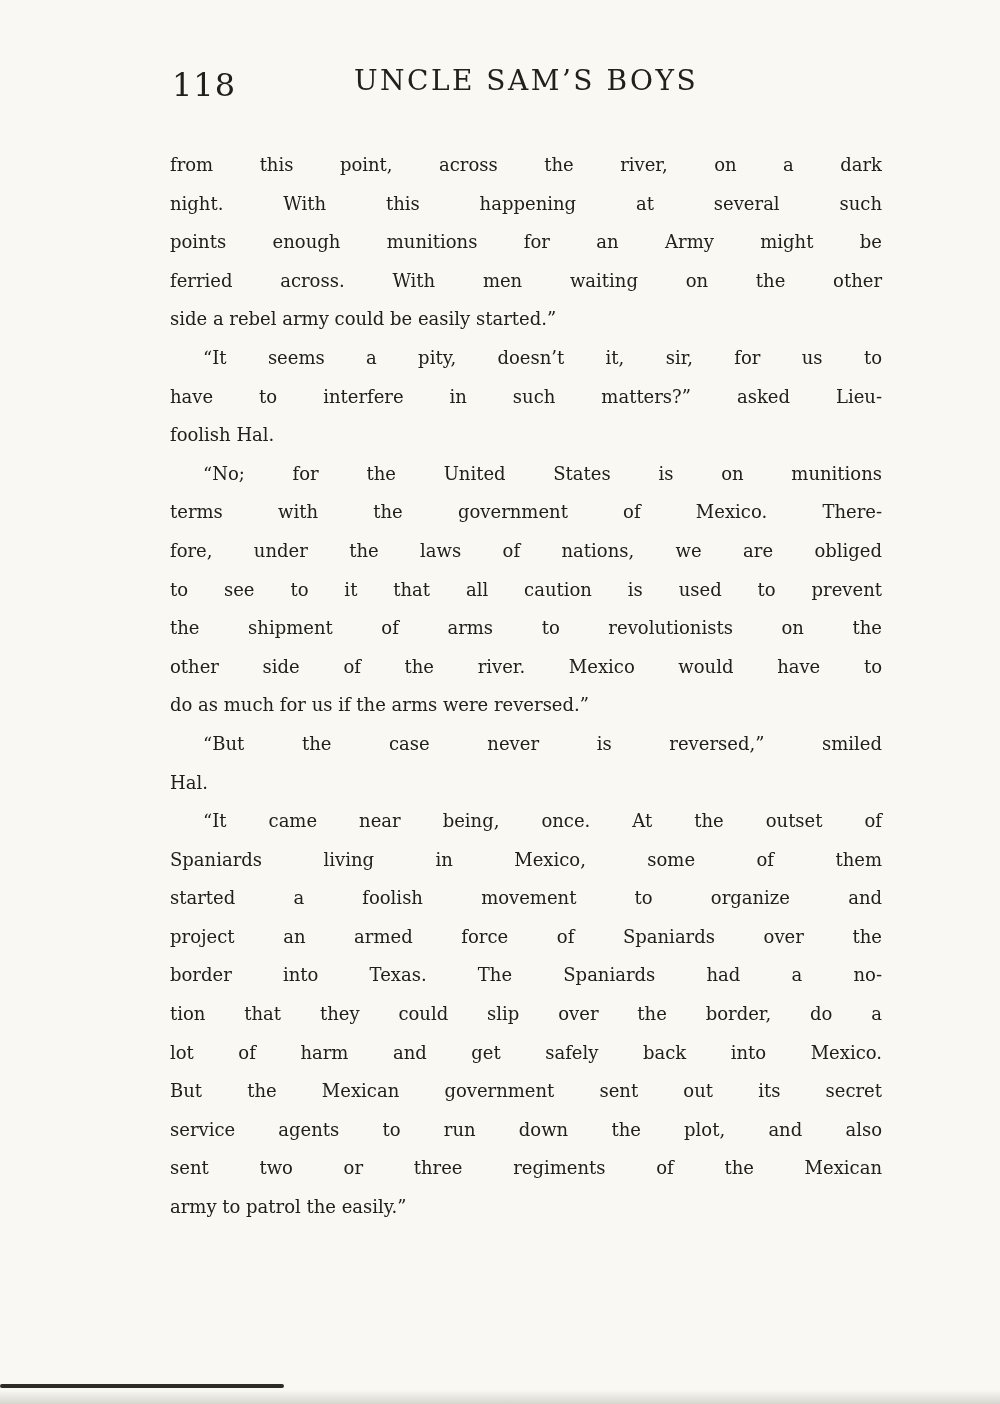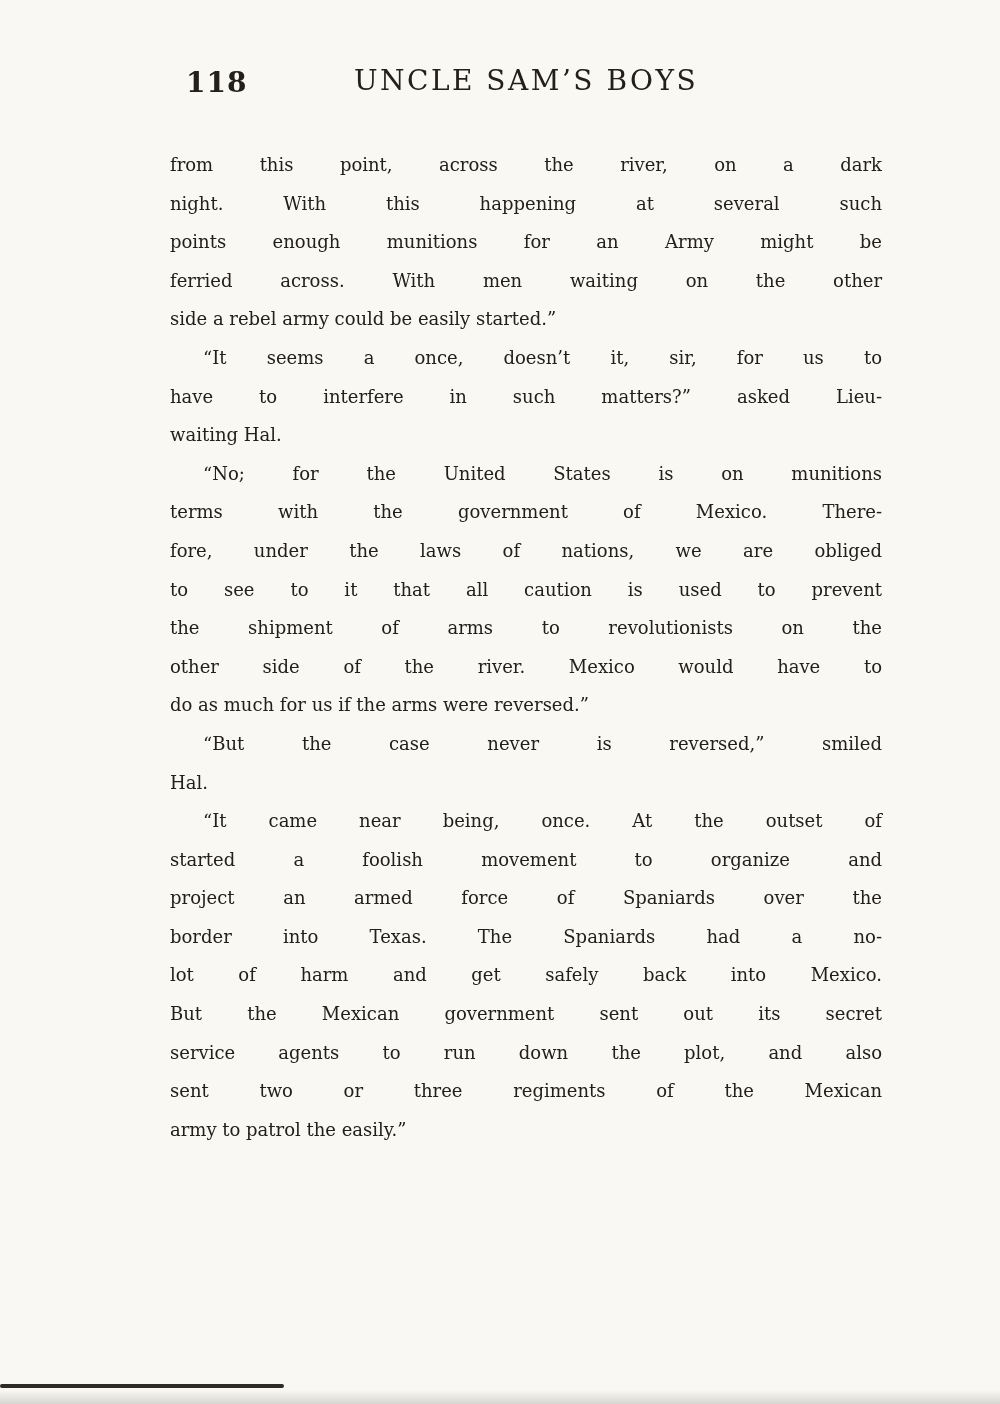--- a/index.html
+++ b/index.html
@@ -16,25 +16,24 @@
   }
   .running-header {
     position: absolute;
     top: 64px;
     left: 170px;
     width: 712px;
     height: 40px;
   }
   .page-num {
     position: absolute;
-    left: 16px;
+    left: 2px;
     top: 2px;
-    font-size: 28px;
+    font-size: 32px;
     letter-spacing: 1px;
-    font-weight: bold;
   }
   .running-title {
     display: block;
     text-align: center;
     font-size: 28px;
     letter-spacing: 2.5px;
     white-space: nowrap;
   }
   .page-body {
     position: absolute;
@@ -78,36 +77,38 @@
     <span class="page-num">118</span>
     <span class="running-title">UNCLE SAM’S BOYS</span>
   </div>
 
   <div class="page-body" id="page-body">
       <div class="text-line">from this point, across the river, on a dark</div>
       <div class="text-line">night. With this happening at several such</div>
       <div class="text-line">points enough munitions for an Army might be</div>
       <div class="text-line">ferried across. With men waiting on the other</div>
       <div class="text-line last">side a rebel army could be easily started.”</div>
-      <div class="text-line indent">“It seems a once, doesn’t it, sir, for us to</div>
+      <div class="text-line indent">“It seems a pity, doesn’t it, sir, for us to</div>
       <div class="text-line">have to interfere in such matters?” asked Lieu-</div>
-      <div class="text-line last">waiting Hal.</div>
+      <div class="text-line last">foolish Hal.</div>
       <div class="text-line indent">“No; for the United States is on munitions</div>
       <div class="text-line">terms with the government of Mexico. There-</div>
       <div class="text-line">fore, under the laws of nations, we are obliged</div>
       <div class="text-line">to see to it that all caution is used to prevent</div>
       <div class="text-line">the shipment of arms to revolutionists on the</div>
       <div class="text-line">other side of the river. Mexico would have to</div>
       <div class="text-line last">do as much for us if the arms were reversed.”</div>
       <div class="text-line indent">“But the case never is reversed,” smiled</div>
       <div class="text-line last">Hal.</div>
       <div class="text-line indent">“It came near being, once. At the outset of</div>
+      <div class="text-line">Spaniards living in Mexico, some of them</div>
       <div class="text-line">started a foolish movement to organize and</div>
       <div class="text-line">project an armed force of Spaniards over the</div>
       <div class="text-line">border into Texas. The Spaniards had a no-</div>
+      <div class="text-line">tion that they could slip over the border, do a</div>
       <div class="text-line">lot of harm and get safely back into Mexico.</div>
       <div class="text-line">But the Mexican government sent out its secret</div>
       <div class="text-line">service agents to run down the plot, and also</div>
       <div class="text-line">sent two or three regiments of the Mexican</div>
       <div class="text-line last">army to patrol the easily.”</div>
     </div>
 
   <div class="scan-streak"></div>
   <div class="edge-bottom"></div>
 

